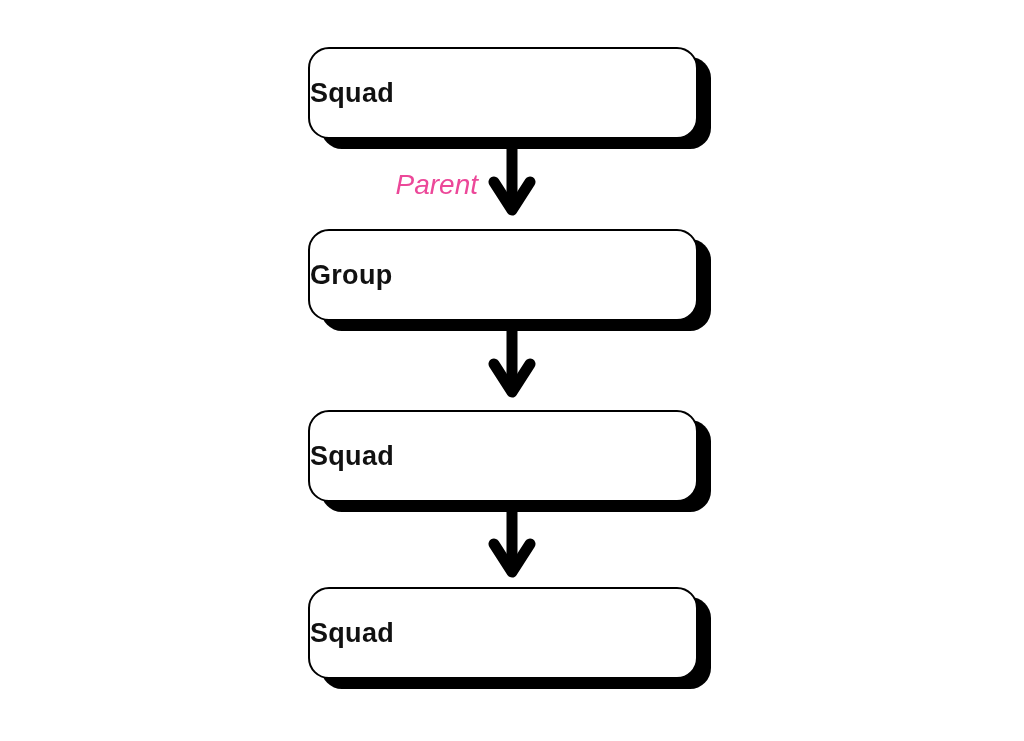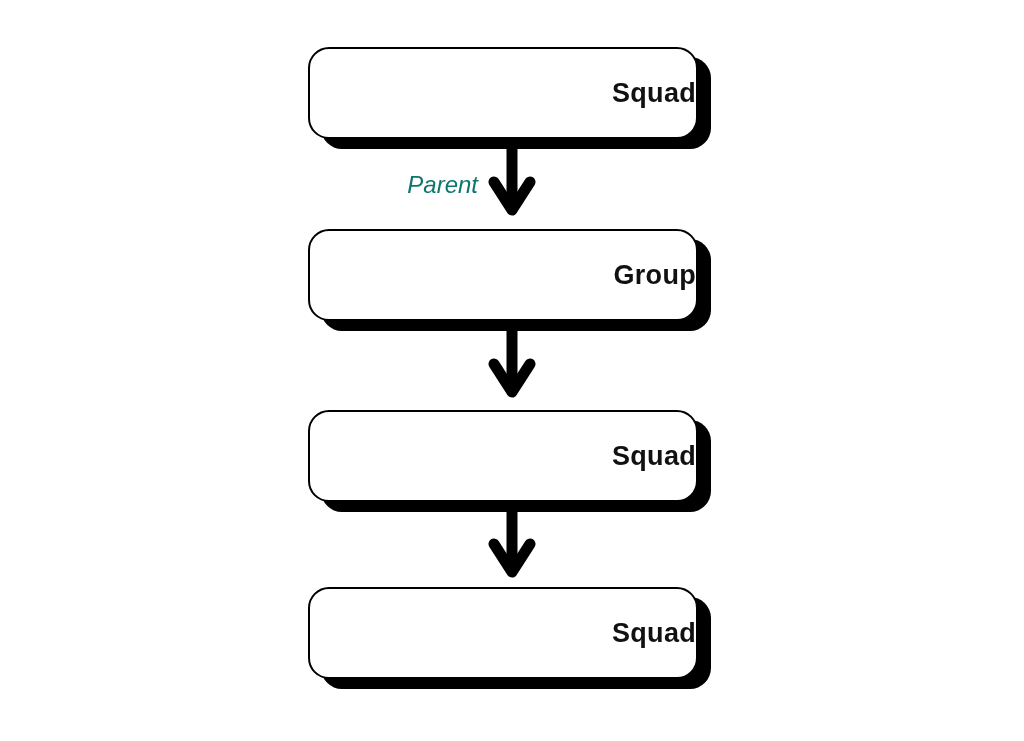--- a/index.html
+++ b/index.html
@@ -19,21 +19,21 @@
     position: absolute;
     left: 308px;
     width: 390px;
     height: 92px;
     background: #ffffff;
     border: 2px solid #000000;
     border-radius: 21px;
     box-shadow: 13px 10px 0 #000000;
     display: flex;
     align-items: center;
-    justify-content: flex-end;
+    justify-content: flex-start;
     box-sizing: border-box;
   }
   .node-label {
     font-weight: 700;
     font-size: 27px;
     color: #111111;
     letter-spacing: 0.3px;
   }
   .arrow {
     position: absolute;
@@ -46,23 +46,23 @@
     width: 50px;
     height: 76px;
   }
   .edge-label {
     position: absolute;
     left: 372px;
     top: 169px;
     width: 106px;
     text-align: right;
     font-style: italic;
-    font-size: 24px;
+    font-size: 28px;
     line-height: 32px;
-    color: #0f766e;
+    color: #ec4899;
     white-space: nowrap;
   }
 </style>
 </head>
 <body>
 
 <div class="stage">
 
   <div class="node" style="top:47px">
     <span class="node-label">Squad</span>

